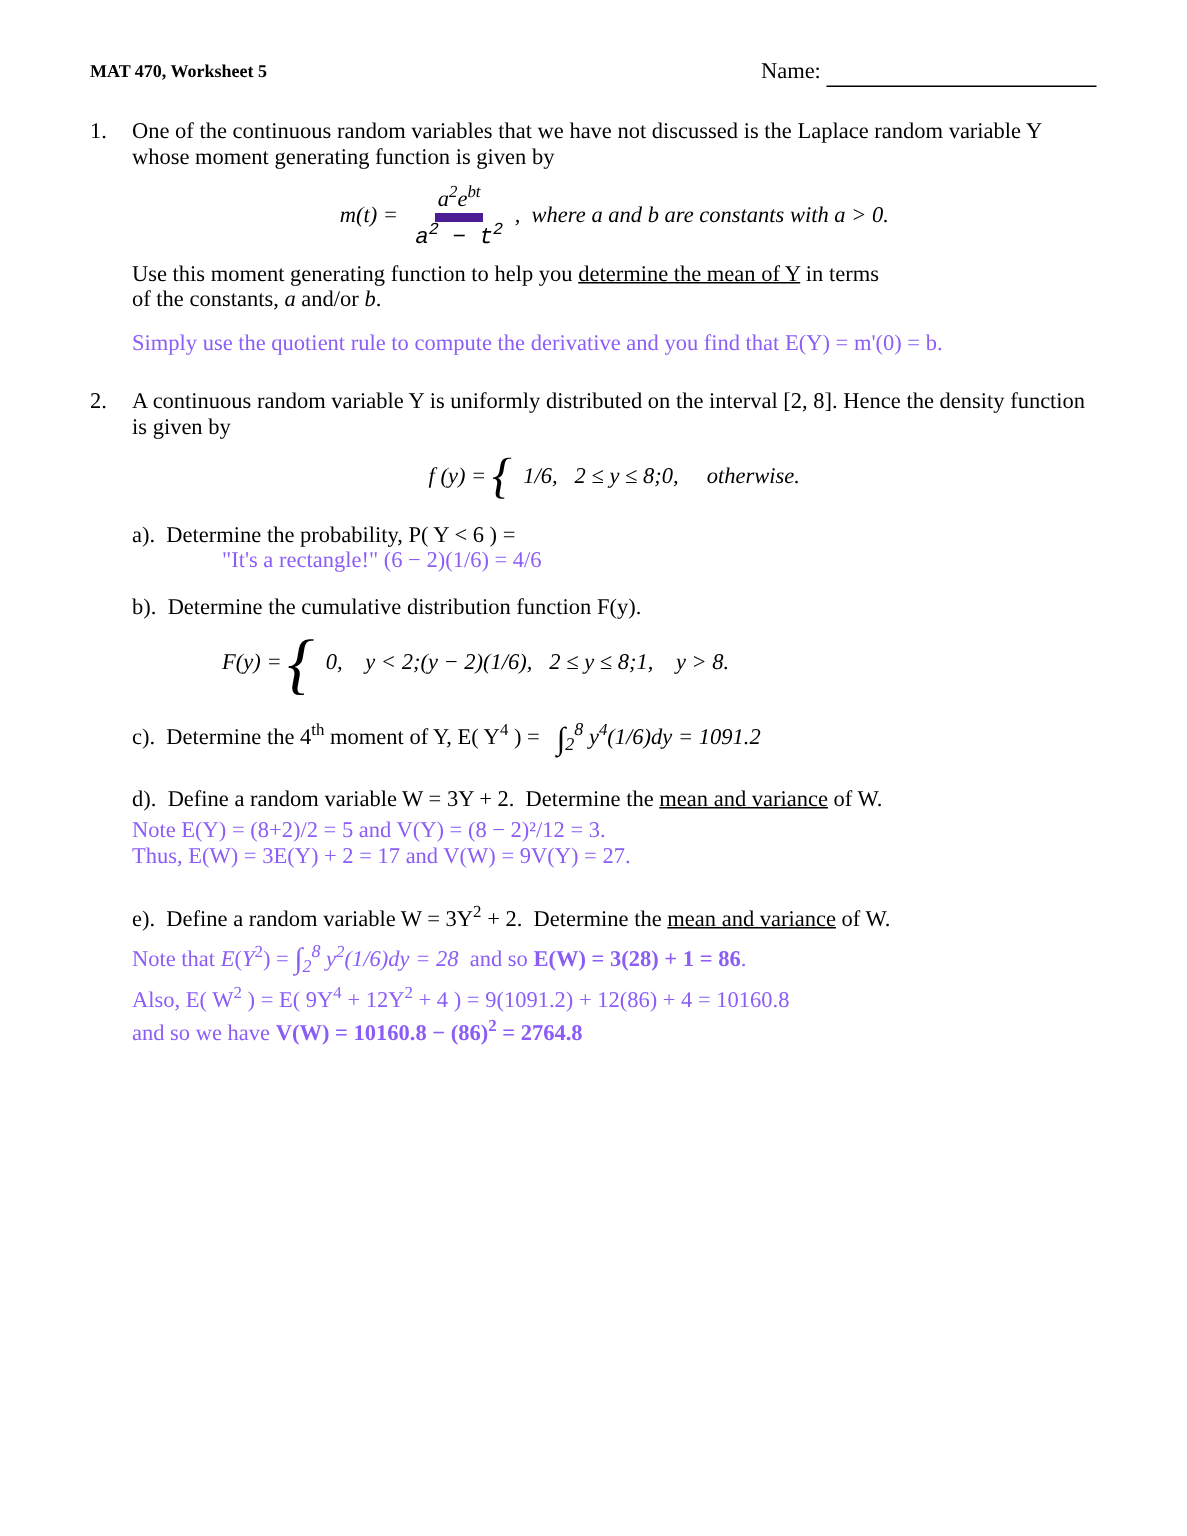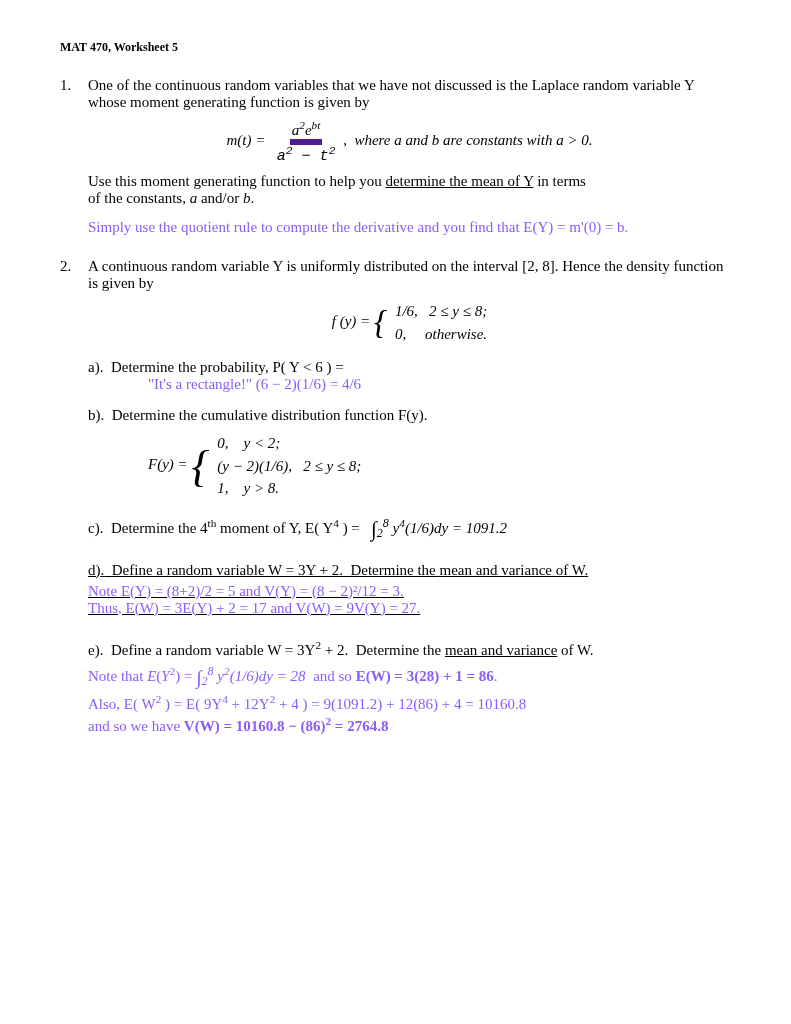--- a/index.html
+++ b/index.html
@@ -37,21 +37,21 @@
       color: #8b5cf6;
     }
     sup { font-size: 0.75em; vertical-align: super; }
     .underline { text-decoration: underline; }
     .formula {
       font-style: italic;
       font-size: 15px;
     }
     .piecewise {
       display: inline-flex;
-      flex-direction: column;
+      flex-direction: row;
       vertical-align: middle;
       margin-left: 4px;
       font-family: Liberation Serif, serif;
     }
     .piecewise-row {
       line-height: 1.5;
     }
     .big-brace {
       font-size: 2.2em;
       vertical-align: middle;
@@ -82,20 +82,24 @@
     .sub-part {
       margin-top: 14px;
       margin-bottom: 4px;
     }
   </style>
 </head>
 <body>
 
 <div class="header">
   <span class="header-title">MAT 470, Worksheet 5</span>
+  <span class="header-name">
+    <span>Name:</span>
+    <span class="header-name-line">&nbsp;</span>
+  </span>
 </div>
 
 <div class="problem">
   <table style="width:100%; border:none; border-collapse:collapse;">
     <tbody>
         <tr>
       <td style="width:28px; vertical-align:top; font-size:15px;"><span>1.</span></td>
       <td style="vertical-align:top;">
         <p><span>One of the continuous random variables that we have not discussed is the Laplace random variable Y whose moment generating function is given by</span></p>
 
@@ -161,21 +165,21 @@
             <span>c).</span>&nbsp;
             Determine the 4<sup>th</sup> moment of Y, E( Y<sup>4</sup> ) =
             <span class="formula">
               &nbsp;
               <span style="font-size:1.4em; vertical-align:middle;">∫</span><span style="font-size:0.8em; vertical-align:sub;">2</span><span style="font-size:0.8em; vertical-align:super;">8</span>
               <em>y</em><sup>4</sup>(1/6)<em>dy</em> = 1091.2
             </span>
           </p>
         </div>
 
-        <div class="sub-part" style="margin-top:20px;text-decoration:underline;">
+        <div class="sub-part" style="margin-top:20px;">
           <p>
             <span>d).</span>&nbsp;
             Define a random variable W = 3Y + 2.&nbsp; Determine the <span class="underline">mean and variance</span> of W.
           </p>
           <p class="red" style="margin-top:4px;">Note E(Y) = (8+2)/2 = 5 and V(Y) = (8 − 2)²/12 = 3.</p>
           <p class="red">Thus, E(W) = 3E(Y) + 2 = 17 and V(W) = 9V(Y) = 27.</p>
         </div>
 
         <div class="sub-part" style="margin-top:22px;">
           <p>

